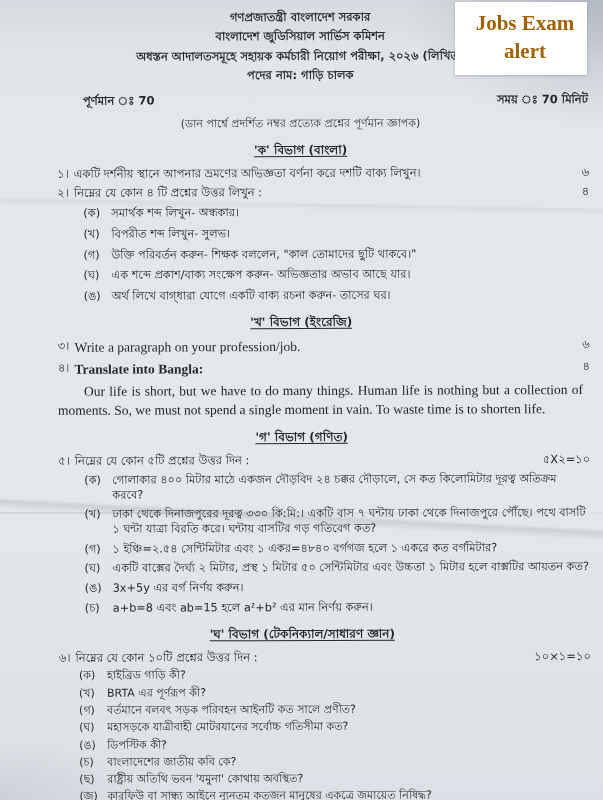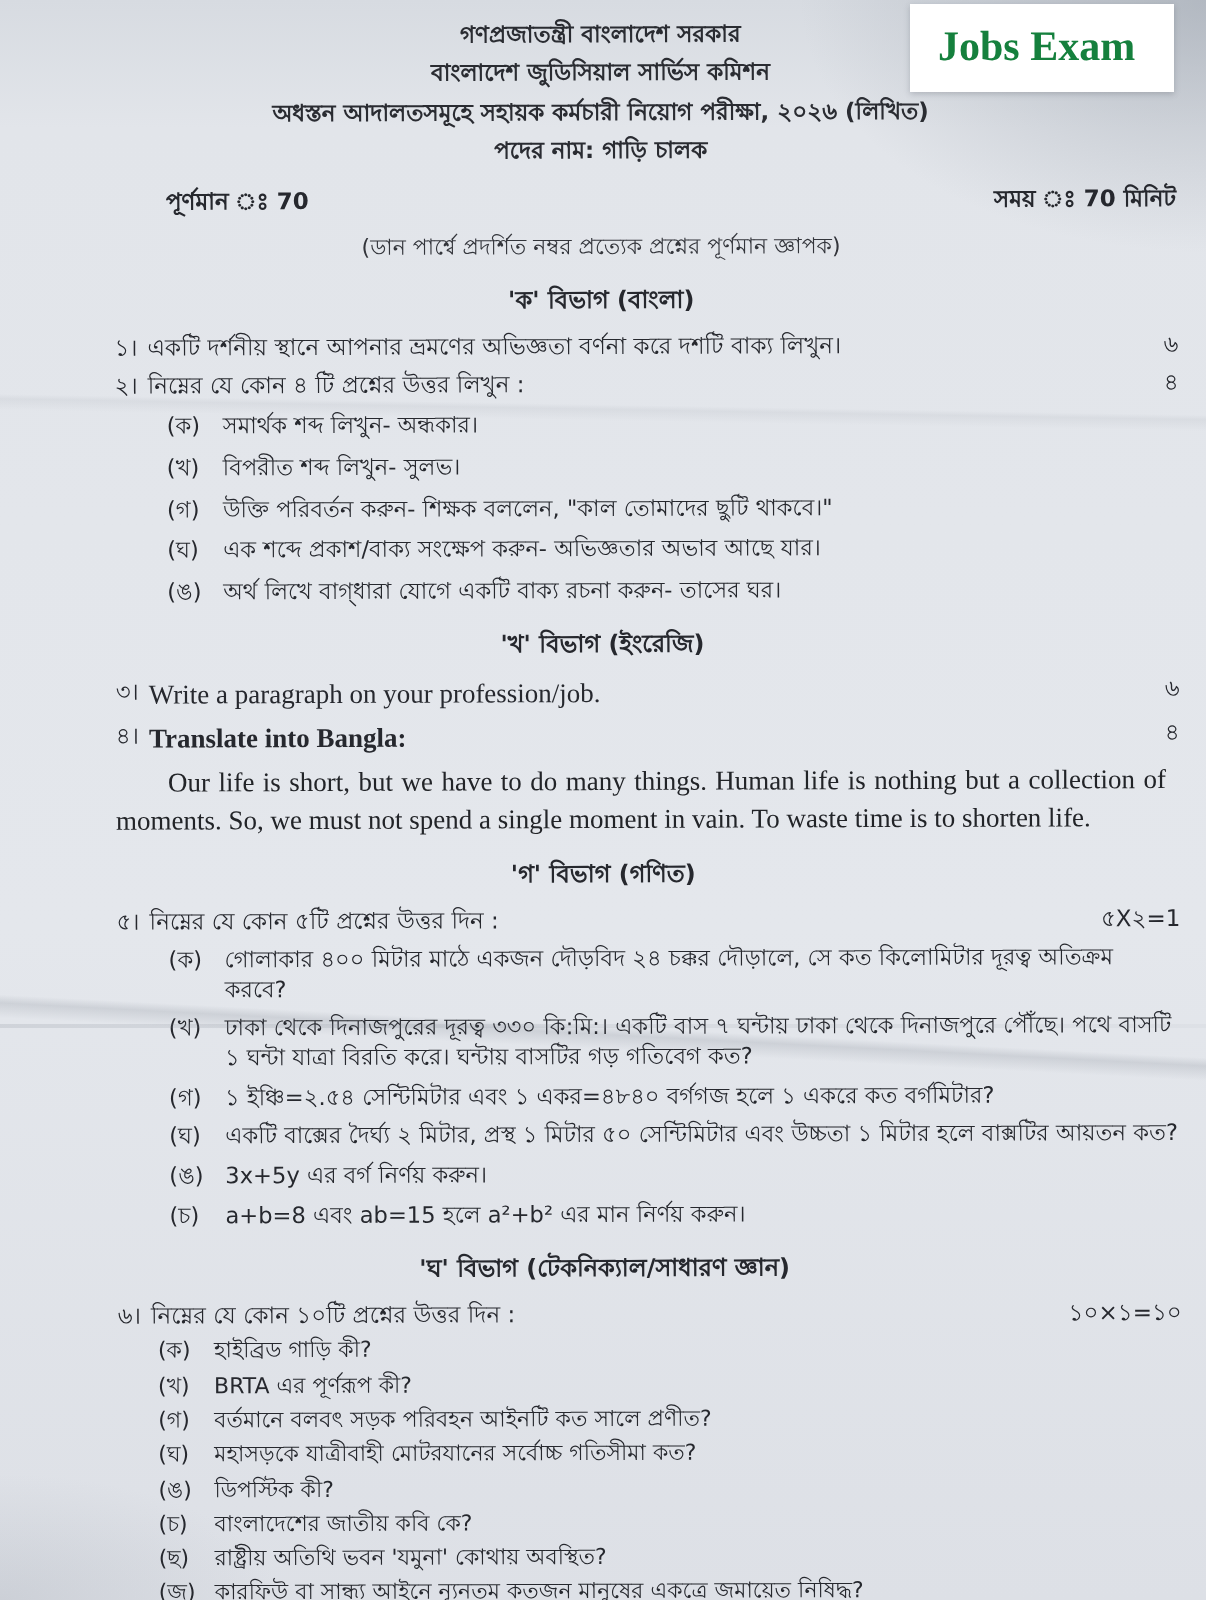--- a/index.html
+++ b/index.html
@@ -13,30 +13,31 @@
       radial-gradient(ellipse 200px 90px at 0% 100%, rgba(160,166,176,0.28), rgba(160,166,176,0) 70%),
       linear-gradient(183deg, rgba(255,255,255,0) 63.6%, rgba(118,125,136,0.20) 64.1%, rgba(255,255,255,0) 65.0%),
       linear-gradient(181deg, rgba(255,255,255,0) 25.6%, rgba(130,136,146,0.10) 25.9%, rgba(255,255,255,0) 26.6%),
       linear-gradient(180deg,#d7dbe1 0%,#e2e5ea 8%,#e4e7ec 58%,#dde0e6 100%);
   }
   .content{position:absolute;inset:0;transform:rotate(-0.2deg);}
   .badge{
     position:absolute;top:2px;right:16px;width:112px;z-index:5;
     background:#ffffff;padding:7px 6px 9px 14px;
     font-family:"Liberation Serif","DejaVu Serif",serif;font-weight:bold;
-    font-size:21px;line-height:1.35;color:#15803d;
+    font-size:21px;line-height:1.35;color:#a16207;
     box-shadow:0 1px 3px rgba(60,65,75,0.25);
+    text-align:center;
   }
   .hdr{padding-top:10px;text-align:center;font-size:11.5px;font-weight:bold;color:#2a2c32;}
   .hdr div{margin-bottom:5px;line-height:1.25;}
   .meta{display:flex;justify-content:space-between;align-items:flex-start;
         margin:9px 14px 0 84px;font-size:11.5px;font-weight:bold;}
   .note{text-align:center;font-size:11px;margin-top:4px;color:#33353b;}
   .sec-title{text-align:center;font-weight:bold;font-size:12px;margin-top:7px;}
-  .sec-title span{text-underline-offset:2px;}
+  .sec-title span{text-decoration:underline;text-underline-offset:2px;}
   .qrow{display:flex;font-size:11.5px;line-height:1.3;margin:5px 13px 0 58px;}
   .qno{flex:none;margin-right:5px;}
   .qtext{flex:1;}
   .qmarks{flex:none;margin-left:10px;white-space:nowrap;text-align:right;}
   .sub{display:flex;font-size:11.3px;line-height:1.3;margin:6px 14px 0 84px;}
   .sub .slabel{flex:none;width:28px;}
   .sub .stext{flex:1;}
   .subs-d .sub{margin-top:3px;margin-left:78px;font-size:11px;}
   .subs-c .sub{margin-top:5px;}
   .eng{font-family:"Liberation Serif","DejaVu Serif",serif;font-size:13.5px;}
@@ -49,20 +50,21 @@
   .crease{position:absolute;left:0;width:100%;height:2px;pointer-events:none;
           background:linear-gradient(90deg,rgba(120,127,138,0.18),rgba(120,127,138,0.05));}
 </style>
 </head>
 <body>
 
 <div class="page">
 
   <div class="badge">
     <div>Jobs Exam</div>
+    <div>alert</div>
   </div>
 
   <div class="content">
 
     <div class="hdr">
       <div>গণপ্রজাতন্ত্রী বাংলাদেশ সরকার</div>
       <div>বাংলাদেশ জুডিসিয়াল সার্ভিস কমিশন</div>
       <div>অধস্তন আদালতসমূহে সহায়ক কর্মচারী নিয়োগ পরীক্ষা, ২০২৬ (লিখিত)</div>
       <div>পদের নাম: গাড়ি চালক</div>
     </div>
@@ -130,21 +132,21 @@
 
     <div class="passage">Our life is short, but we have to do many things. Human life is nothing but a collection of moments. So, we must not spend a single moment in vain. To waste time is to shorten life.</div>
 
     <div class="sec-title" style="margin-top:9px;">
       <span>'গ' বিভাগ (গণিত)</span>
     </div>
 
     <div class="qrow">
       <span class="qno">৫।</span>
       <span class="qtext">নিম্নের যে কোন ৫টি প্রশ্নের উত্তর দিন :</span>
-      <span class="qmarks">৫X২=1</span>
+      <span class="qmarks">৫X২=১০</span>
     </div>
 
     <div class="subs-c">
       <div class="sub">
         <span class="slabel">(ক)</span>
         <span class="stext">গোলাকার ৪০০ মিটার মাঠে একজন দৌড়বিদ ২৪ চক্কর দৌড়ালে, সে কত কিলোমিটার দূরত্ব অতিক্রম করবে?</span>
       </div>
       <div class="sub">
         <span class="slabel">(খ)</span>
         <span class="stext">ঢাকা থেকে দিনাজপুরের দূরত্ব ৩৩০ কি:মি:। একটি বাস ৭ ঘন্টায় ঢাকা থেকে দিনাজপুরে পৌঁছে। পথে বাসটি ১ ঘন্টা যাত্রা বিরতি করে। ঘন্টায় বাসটির গড় গতিবেগ কত?</span>

